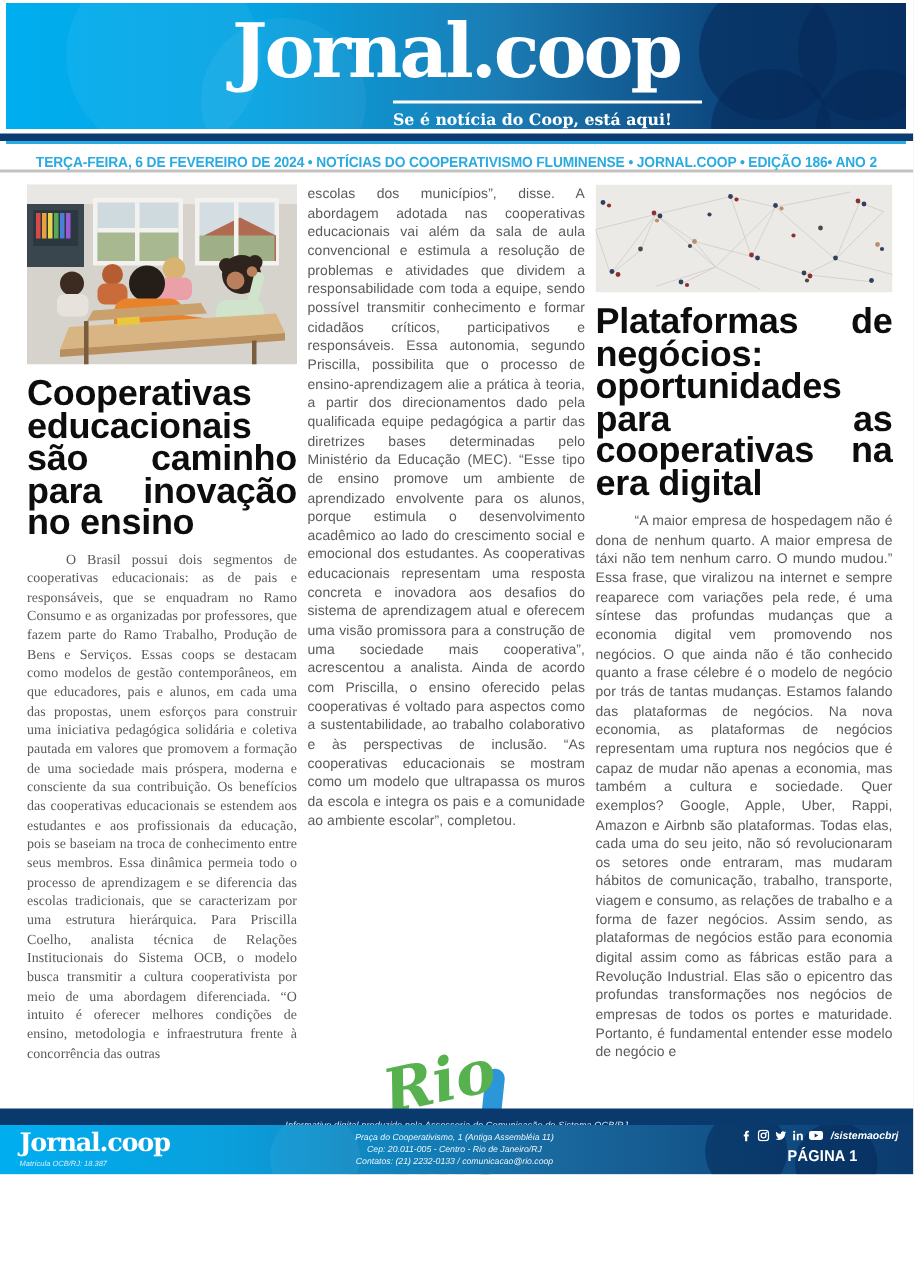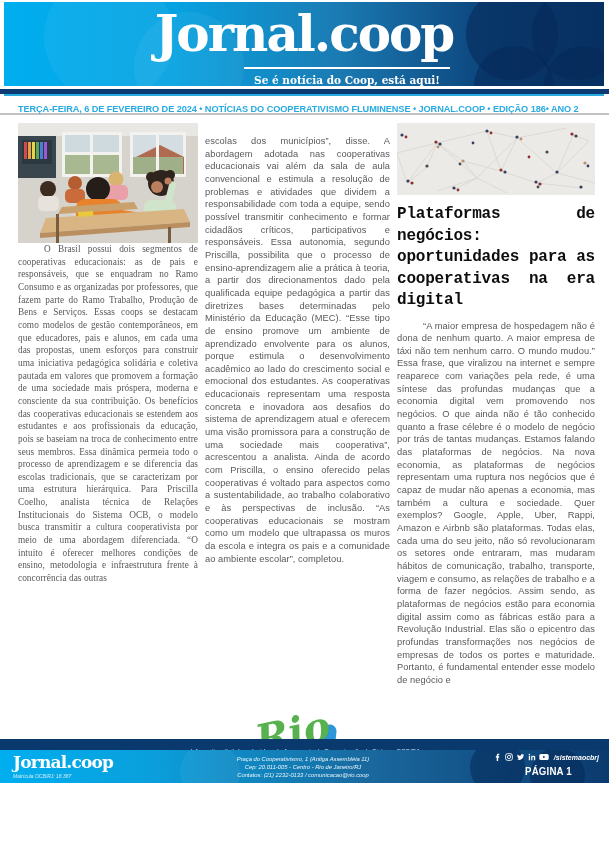--- a/index.html
+++ b/index.html
@@ -16,56 +16,56 @@
   }
   .wm { position:absolute; border-radius:50%; }
   .wm.light { background:rgba(255,255,255,0.05); }
   .wm.dark  { background:rgba(5,40,88,0.55); }
   .logo-big {
     position:relative; text-align:center; color:#fff; margin-top:6px;
     font-family:"DejaVu Serif", "Liberation Serif", serif;
     font-weight:700; font-size:50px; line-height:1.05; letter-spacing:-2px;
   }
   .tagline-wrap {
-    position:absolute; left:240px; top:65px; width:206px;
-    border-top:2px solid #fff; padding-top:1px; text-align:center;
+    position:absolute; left:258px; top:65px; width:206px;
+    border-top:2px solid #fff; padding-top:1px; text-align:left;
   }
   .tagline {
     color:#fff; font-family:"DejaVu Serif","Liberation Serif",serif;
     font-weight:700; font-size:10.5px; letter-spacing:0;
   }
   .stripe-white { height:3px; background:#fff; margin:0 5px 0 4px; }
   .stripe-navy  { height:5px; background:#0c3b72; }
   .stripe-cyan  { height:2px; background:#29abe2; margin:0 5px 0 4px; }
-  .datebar { height:15px; background:#fff; padding-top:2px; }
+  .datebar { height:15px; background:#fff; text-align:center; padding-top:2px; }
   .datebar .date {
     display:inline-block; color:#29abe2; font-weight:700; font-size:9.8px;
     letter-spacing:-0.1px; transform:scaleX(0.94); transform-origin:center;
     white-space:nowrap;
   }
   .rule { height:2px; background:#c2c2c2; }
 
   
   .content {
     display:grid; grid-template-columns:180px 185px 198px; column-gap:7px;
     padding:8px 0 0 18px; height:700px; overflow:hidden;
   }
   .photo { display:block; }
   .headline {
-    font-family:Liberation Mono, monospace; font-weight:700; color:#0d0d0d;
-    font-size:16px; line-height:21.5px; text-align:justify;
+    font-family:Liberation Sans, sans-serif; font-weight:700; color:#0d0d0d;
+    font-size:24px; line-height:21.5px; text-align:justify;
     letter-spacing:-0.2px; margin:9px 0 8px 0;
   }
   .bodytext {
     color:#58595b; font-size:9.3px; line-height:12.65px; text-align:justify;
     letter-spacing:0.05px; overflow:hidden;
   }
   .indent { text-indent:26px; }
   .col1-body { height:452px;font-family:Liberation Serif, serif; }
-  .col2-body { height:552px;margin-top:12px; }
+  .col2-body { height:552px; }
   .col3-body { height:462px; }
   .riologo-wrap { width:134px; margin:14px auto 0 auto; }
 
   
   .footer { position:absolute; left:0; right:0; bottom:0; height:44px; }
   .credit-strip { height:11px; background:#0a3a6d; text-align:center; overflow:hidden; }
   .credit {
     color:#d8eaf6; font-size:6px; font-style:italic; line-height:11px; letter-spacing:0.1px;
   }
   .footer-main {
@@ -156,20 +156,21 @@
         <rect x="126" y="77" width="32" height="27" rx="7" fill="#cfe4ca"></rect>
         <rect x="149" y="58" width="7" height="26" rx="3.5" fill="#cfe4ca" transform="rotate(14 152 70)"></rect>
         <circle cx="150" cy="58" r="3.5" fill="#b97f5e"></circle>
         <polygon points="44,84 116,79 120,86 40,91" fill="#caa06c"></polygon>
         <polygon points="28,95 166,86 172,99 22,110" fill="#d9b584"></polygon>
         <polygon points="22,110 172,99 172,104 22,115" fill="#b98f60"></polygon>
         <rect x="38" y="91" width="3" height="29" fill="#7a5c3e"></rect>
         <rect x="150" y="104" width="3" height="16" fill="#7a5c3e"></rect>
         <rect x="60" y="89" width="15" height="5" fill="#e8c83c" transform="rotate(-4 60 89)"></rect>
       </svg>
+      <div class="headline">Cooperativas educacionais são caminho para inovação no ensino</div>
       <div class="bodytext indent col1-body">O Brasil possui dois segmentos de cooperativas educacionais: as de pais e responsáveis, que se enquadram no Ramo Consumo e as organizadas por professores, que fazem parte do Ramo Trabalho, Produção de Bens e Serviços. Essas coops se destacam como modelos de gestão contemporâneos, em que educadores, pais e alunos, em cada uma das propostas, unem esforços para construir uma iniciativa pedagógica solidária e coletiva pautada em valores que promovem a formação de uma sociedade mais próspera, moderna e consciente da sua contribuição. Os benefícios das cooperativas educacionais se estendem aos estudantes e aos profissionais da educação, pois se baseiam na troca de conhecimento entre seus membros. Essa dinâmica permeia todo o processo de aprendizagem e se diferencia das escolas tradicionais, que se caracterizam por uma estrutura hierárquica. Para Priscilla Coelho, analista técnica de Relações Institucionais do Sistema OCB, o modelo busca transmitir a cultura cooperativista por meio de uma abordagem diferenciada. “O intuito é oferecer melhores condições de ensino, metodologia e infraestrutura frente à concorrência das outras</div>
     </div>
 
     <div>
       <div class="bodytext col2-body">escolas dos municípios”, disse. A abordagem adotada nas cooperativas educacionais vai além da sala de aula convencional e estimula a resolução de problemas e atividades que dividem a responsabilidade com toda a equipe, sendo possível transmitir conhecimento e formar cidadãos críticos, participativos e responsáveis. Essa autonomia, segundo Priscilla, possibilita que o processo de ensino-aprendizagem alie a prática à teoria, a partir dos direcionamentos dado pela qualificada equipe pedagógica a partir das diretrizes bases determinadas pelo Ministério da Educação (MEC). “Esse tipo de ensino promove um ambiente de aprendizado envolvente para os alunos, porque estimula o desenvolvimento acadêmico ao lado do crescimento social e emocional dos estudantes. As cooperativas educacionais representam uma resposta concreta e inovadora aos desafios do sistema de aprendizagem atual e oferecem uma visão promissora para a construção de uma sociedade mais cooperativa”, acrescentou a analista. Ainda de acordo com Priscilla, o ensino oferecido pelas cooperativas é voltado para aspectos como a sustentabilidade, ao trabalho colaborativo e às perspectivas de inclusão. “As cooperativas educacionais se mostram como um modelo que ultrapassa os muros da escola e integra os pais e a comunidade ao ambiente escolar”, completou.</div>
       <div class="riologo-wrap">
         <svg width="134" height="120" viewBox="0 0 134 120">
           <g stroke="#2b96d8" stroke-width="13" stroke-linecap="round">
             <line x1="99" y1="30" x2="93" y2="88"></line>
             <line x1="69" y1="57" x2="126" y2="62"></line>

